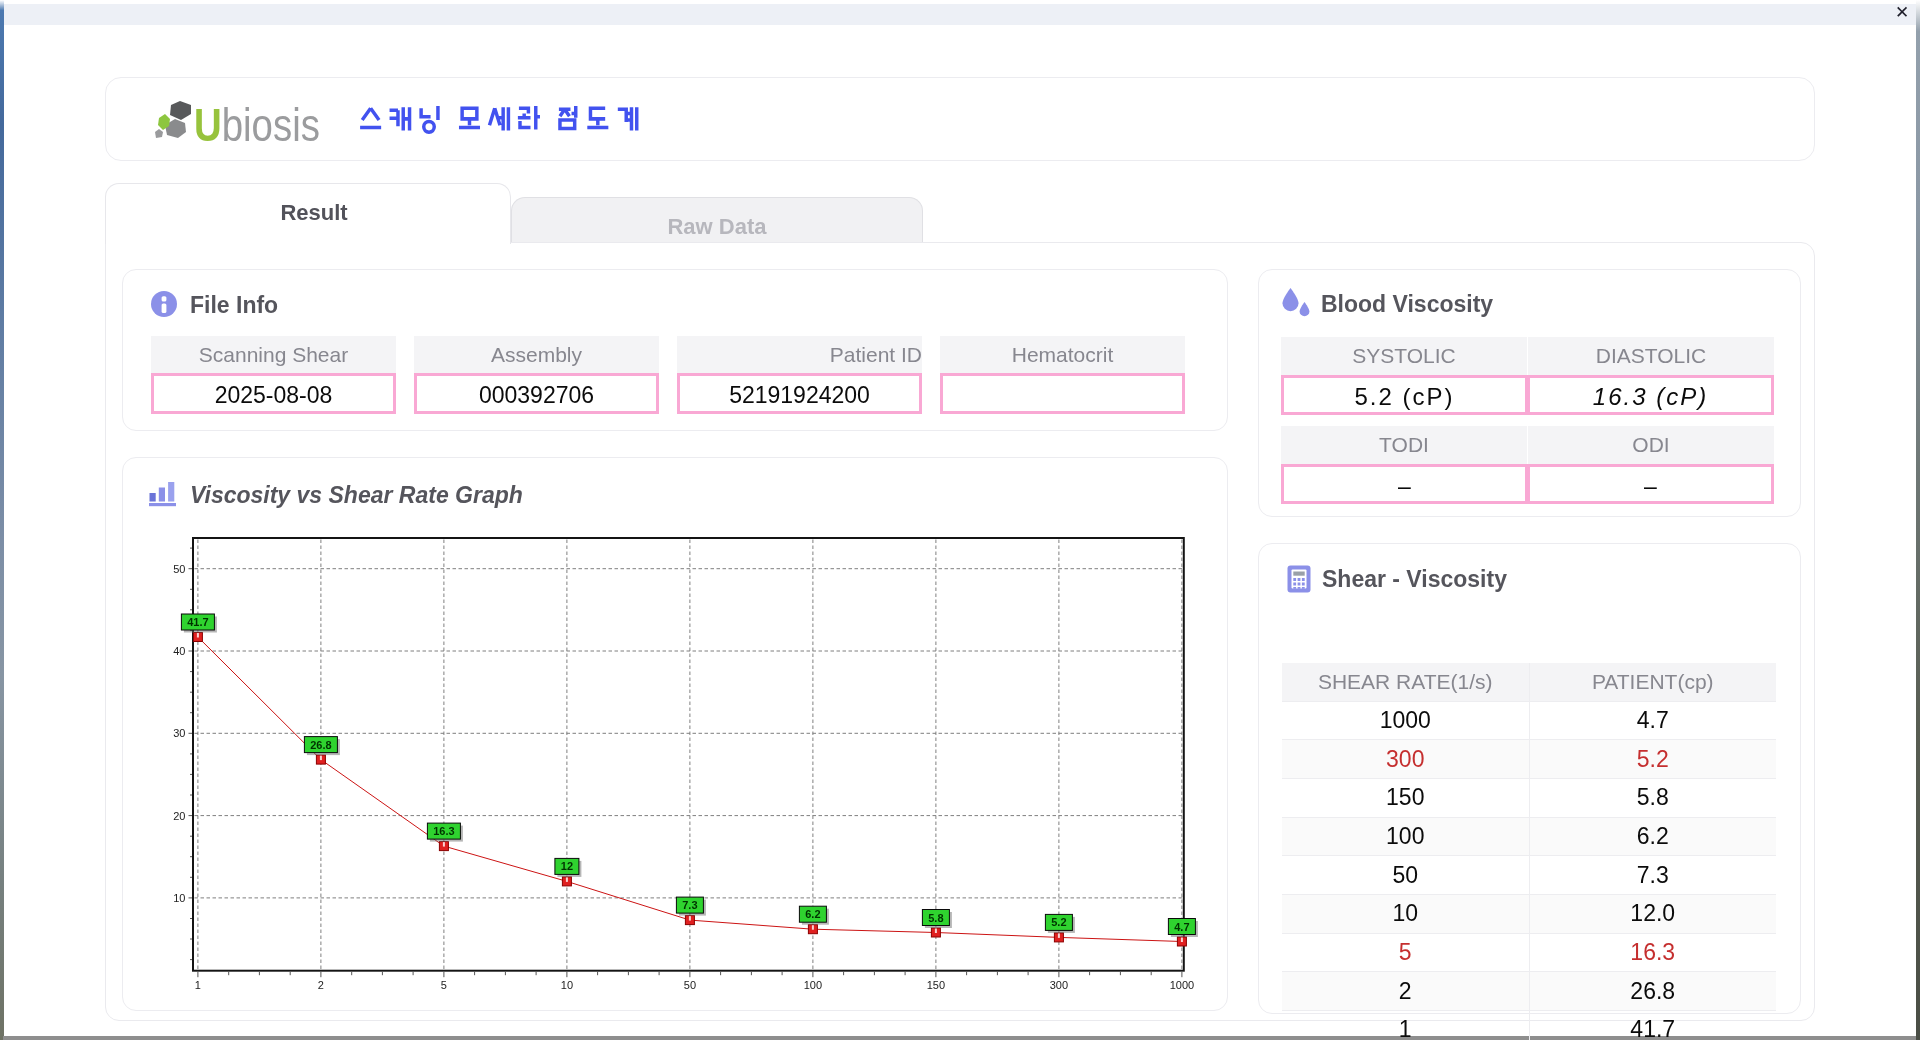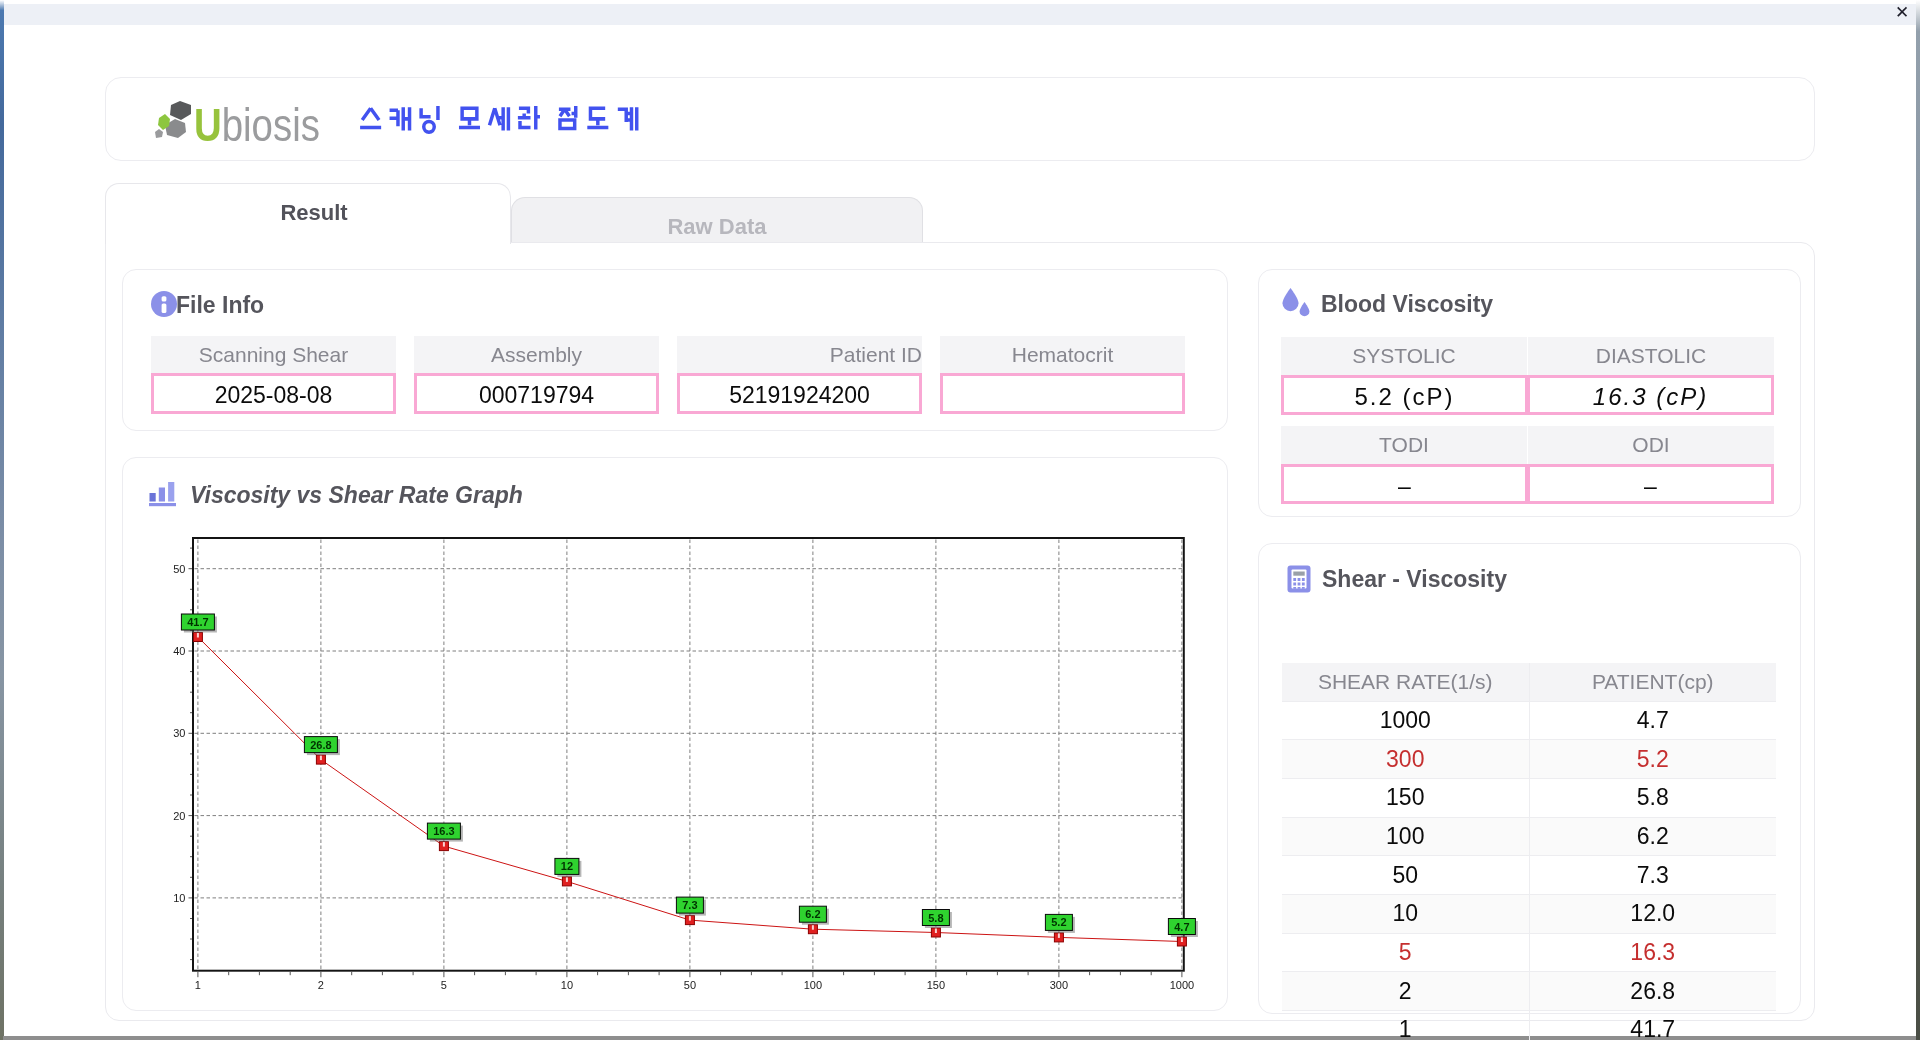--- a/index.html
+++ b/index.html
@@ -104,27 +104,27 @@
 <div class="abs" id="tab-raw">Raw Data</div>
 <div class="abs" id="mainpanel"></div>
 <div class="abs" id="tab-result">Result</div>
 
 <div class="card" id="fileinfo"></div>
 <svg class="abs" style="left:151px; top:291px;" width="27" height="27" viewBox="0 0 27 27">
   <circle cx="13" cy="13" r="13" fill="#8b90e8"></circle>
   <rect x="10.6" y="5.2" width="4.8" height="5.4" rx="1.6" fill="#fff"></rect>
   <rect x="10.6" y="12.4" width="4.8" height="9.6" rx="1.6" fill="#fff"></rect>
 </svg>
-<div class="sect-title" style="left:176px; top:292px;text-align:center;">File Info</div>
+<div class="sect-title" style="left:190px; top:292px;text-align:center;">File Info</div>
 <div class="hcell" style="left:151px; top:336px; width:245px; height:37px; line-height:37px;">Scanning Shear</div>
 <div class="hcell" style="left:414px; top:336px; width:245px; height:37px; line-height:37px;">Assembly</div>
 <div class="hcell" style="left:677px; top:336px; width:245px; height:37px; line-height:37px;text-align:right;">Patient ID</div>
 <div class="hcell" style="left:940px; top:336px; width:245px; height:37px; line-height:37px;">Hematocrit</div>
 <div class="vcell" style="left:151px; top:373px; width:245px; height:41px; line-height:39px;">2025-08-08</div>
-<div class="vcell" style="left:414px; top:373px; width:245px; height:41px; line-height:39px;">000719794</div>
+<div class="vcell" style="left:414px; top:373px; width:245px; height:41px; line-height:39px;">000392706</div>
 <div class="vcell" style="left:677px; top:373px; width:245px; height:41px; line-height:39px;">52191924200</div>
 <div class="vcell" style="left:940px; top:373px; width:245px; height:41px; line-height:39px;"></div>
 
 <div class="card" id="graphcard"></div>
 <svg class="abs" id="chart" style="left:122px; top:457px;" width="1106" height="554" viewBox="0 0 1106 554">
   <rect x="71.0" y="81.0" width="990.8" height="432.7" fill="#fff" stroke="#141414" stroke-width="2"></rect>
   <path d="M75.9 82.5 V512.2 M198.9 82.5 V512.2 M321.9 82.5 V512.2 M444.9 82.5 V512.2 M567.9 82.5 V512.2 M690.9 82.5 V512.2 M813.9 82.5 V512.2 M936.9 82.5 V512.2 M1059.9 82.5 V512.2 M72.5 111.7 H1060.3 M72.5 194.0 H1060.3 M72.5 276.3 H1060.3 M72.5 358.6 H1060.3 M72.5 440.9 H1060.3" stroke="#7f7f7f" stroke-width="1" fill="none" stroke-dasharray="3.5 2.5"></path>
   <path d="M66.5 111.7 H70.0 M66.5 194.0 H70.0 M66.5 276.3 H70.0 M66.5 358.6 H70.0 M66.5 440.9 H70.0 M68.0 91.1 H70.0 M68.0 132.3 H70.0 M68.0 152.8 H70.0 M68.0 173.4 H70.0 M68.0 214.6 H70.0 M68.0 235.2 H70.0 M68.0 255.7 H70.0 M68.0 296.9 H70.0 M68.0 317.4 H70.0 M68.0 338.0 H70.0 M68.0 379.2 H70.0 M68.0 399.7 H70.0 M68.0 420.3 H70.0 M68.0 461.5 H70.0 M68.0 482.0 H70.0 M68.0 502.6 H70.0 M75.9 514.7 V520.2 M106.7 514.7 V518.2 M137.4 514.7 V518.2 M168.2 514.7 V518.2 M198.9 514.7 V520.2 M229.7 514.7 V518.2 M260.4 514.7 V518.2 M291.1 514.7 V518.2 M321.9 514.7 V520.2 M352.6 514.7 V518.2 M383.4 514.7 V518.2 M414.1 514.7 V518.2 M444.9 514.7 V520.2 M475.6 514.7 V518.2 M506.4 514.7 V518.2 M537.1 514.7 V518.2 M567.9 514.7 V520.2 M598.6 514.7 V518.2 M629.4 514.7 V518.2 M660.1 514.7 V518.2 M690.9 514.7 V520.2 M721.6 514.7 V518.2 M752.4 514.7 V518.2 M783.1 514.7 V518.2 M813.9 514.7 V520.2 M844.6 514.7 V518.2 M875.4 514.7 V518.2 M906.1 514.7 V518.2 M936.9 514.7 V520.2 M967.6 514.7 V518.2 M998.4 514.7 V518.2 M1029.2 514.7 V518.2 M1059.9 514.7 V520.2" stroke="#555" stroke-width="1" fill="none"></path>
   <text x="63.5" y="115.7" font-size="11" fill="#222" text-anchor="end">50</text>
   <text x="63.5" y="198.0" font-size="11" fill="#222" text-anchor="end">40</text>

